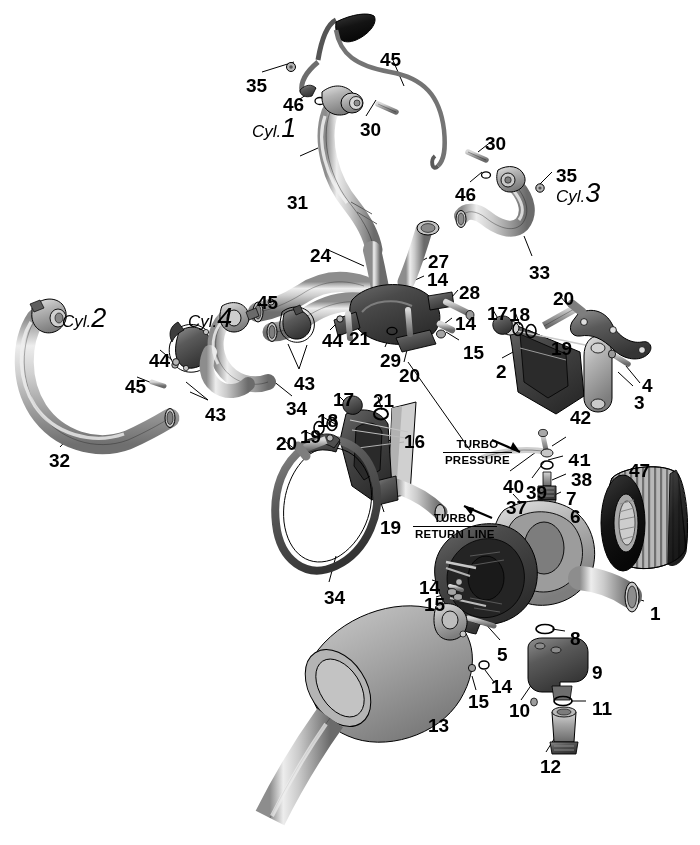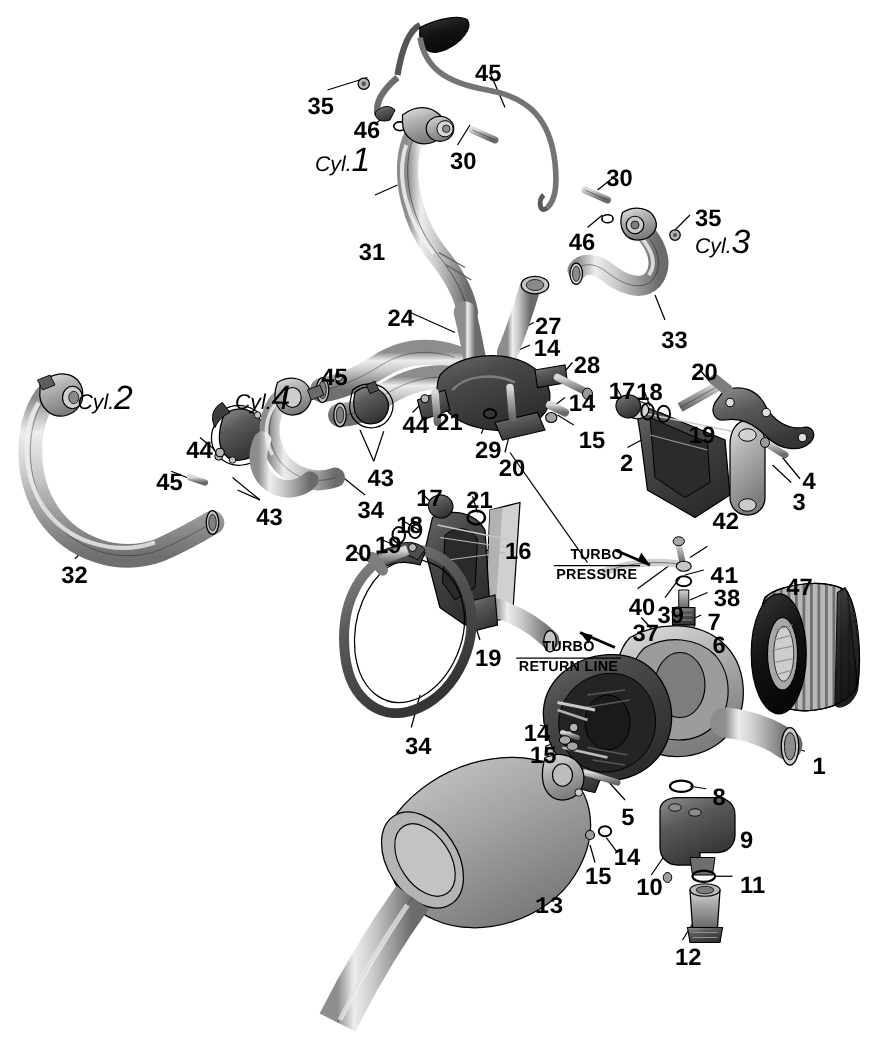--- a/index.html
+++ b/index.html
@@ -508,21 +508,21 @@
       <div class="callout num" style="left: 424px; top: 595px;">15</div>
       <div class="callout num" style="left: 650px; top: 604px;">1</div>
       <div class="callout num" style="left: 570px; top: 629px;">8</div>
       <div class="callout num" style="left: 497px; top: 645px;">5</div>
       <div class="callout num" style="left: 592px; top: 663px;">9</div>
       <div class="callout num" style="left: 491px; top: 677px;">14</div>
       <div class="callout num" style="left: 468px; top: 692px;">15</div>
       <div class="callout num" style="left: 509px; top: 701px;">10</div>
       <div class="callout num" style="left: 592px; top: 699px;">11</div>
       <div class="callout num" style="left: 540px; top: 757px;">12</div>
-      <div class="callout num" style="left: 428px; top: 716px; font-family: Liberation Mono, monospace;">13</div>
+      <div class="callout num" style="left: 428px; top: 716px;">13</div>
     </div>
   <div id="flow-layer">
       <div class="flowlbl" style="left: 443px; top: 438px;">
         <span class="l1">TURBO</span>
         <div style="height: 1px; background: rgb(0, 0, 0);"></div>
         <span class="l2">PRESSURE</span>
       </div>
       <div class="flowlbl" style="left: 413px; top: 512px;">
         <span class="l1">TURBO</span>
         <div style="height: 1px; background: rgb(0, 0, 0);"></div>

